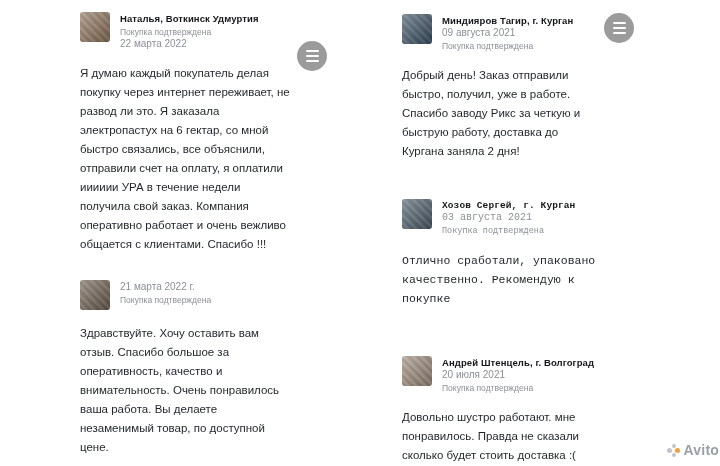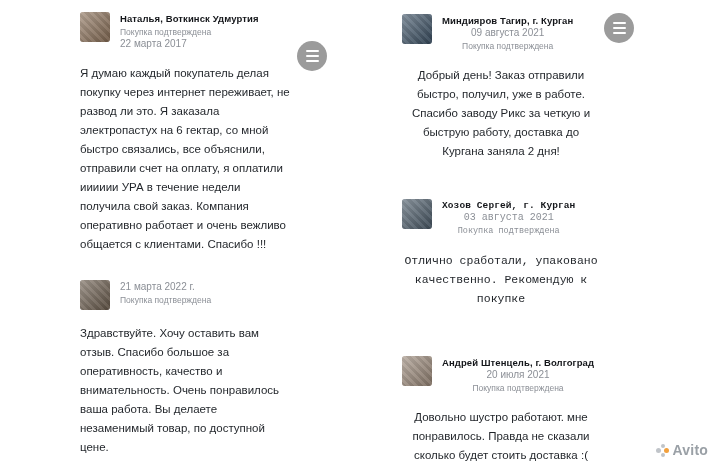--- a/index.html
+++ b/index.html
@@ -20,21 +20,21 @@
     width: 720px;
     height: 466px;
     display: flex;
   }
   .col {
     position: relative;
     width: 50%;
     box-sizing: border-box;
   }
   .col-left { padding: 12px 14px 0 80px; }
-  .col-right { padding: 14px 14px 0 42px; text-align: center; }
+  .col-right { padding: 14px 14px 0 42px; }
 
   .review {
     position: relative;
     margin-bottom: 26px;
   }
   .review-head {
     display: flex;
     align-items: flex-start;
     gap: 10px;
   }
@@ -108,21 +108,21 @@
     width: 13px;
     height: 2px;
     background: #ffffff;
     border-radius: 1px;
   }
   .burger-left { left: 297px; top: 41px; }
   .burger-right { left: 604px; top: 13px; }
 
   .watermark {
     position: absolute;
-    right: 12px;
+    right: 1px;
     bottom: 8px;
     display: flex;
     align-items: center;
     gap: 4px;
     color: #9aa0a6;
     font-size: 14px;
     font-weight: bold;
     letter-spacing: .2px;
   }
   .wm-mark {
@@ -149,21 +149,21 @@
   <div class="col col-left">
 
     <div class="review">
       <div class="review-head">
         <div class="avatar av-a">
             <span class="a1"></span>
           </div>
         <div class="meta">
           <div class="name">Наталья, Воткинск Удмуртия</div>
           <div class="verified">Покупка подтверждена</div>
-          <div class="date">22 марта 2017</div>
+          <div class="date">22 марта 2022</div>
         </div>
       </div>
       <div class="body">Я думаю каждый покупатель делая покупку через интернет переживает, не развод ли это. Я заказала электропастух на 6 гектар, со мной быстро связались, все объяснили, отправили счет на оплату, я оплатили ииииии УРА в течение недели получила свой заказ. Компания оперативно работает и очень вежливо общается с клиентами. Спасибо !!!</div>
     </div>
 
     <div class="review">
       <div class="review-head">
         <div class="avatar av-c">
             <span class="a1"></span>
           </div>

